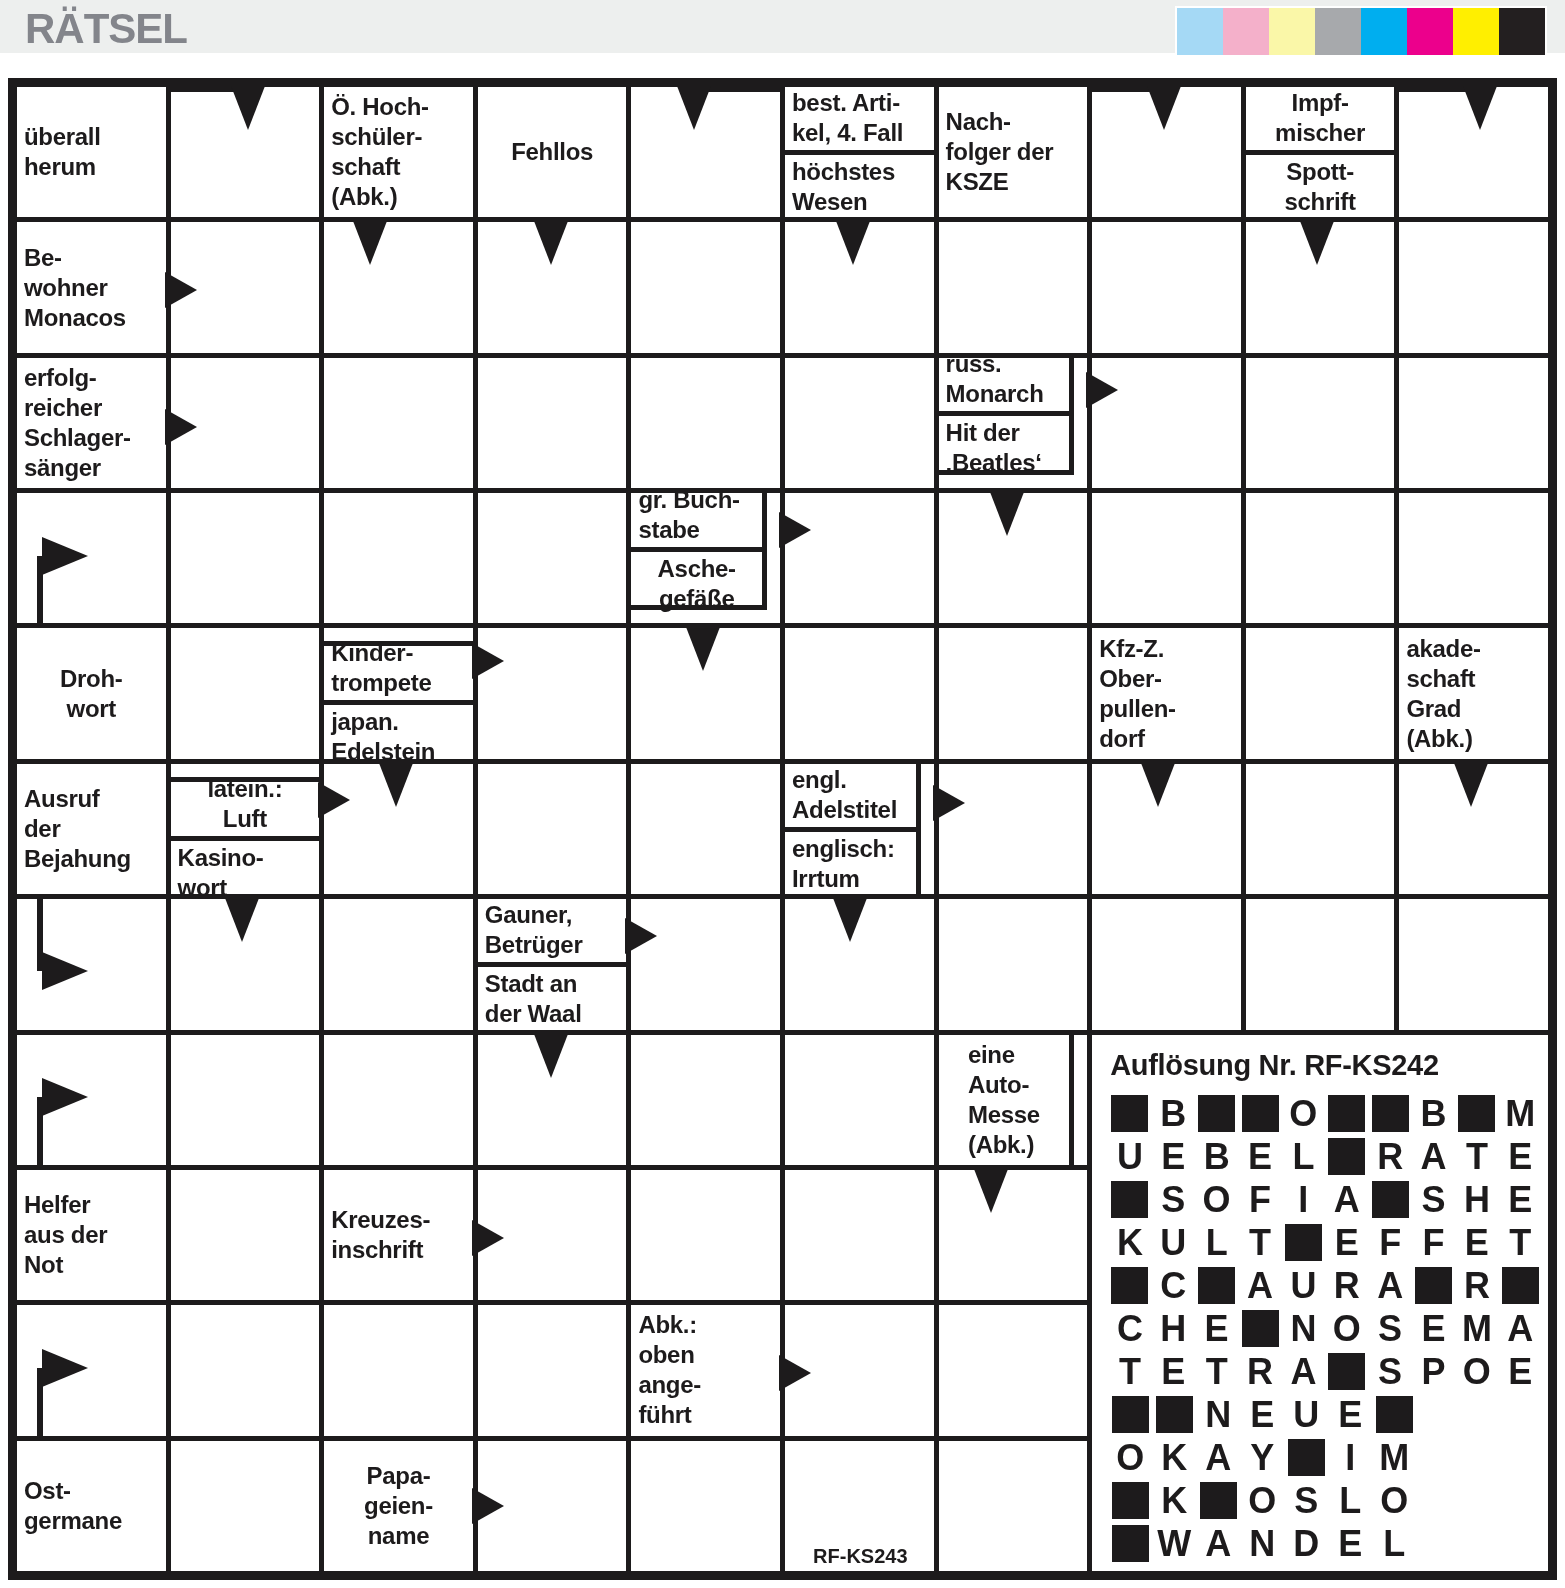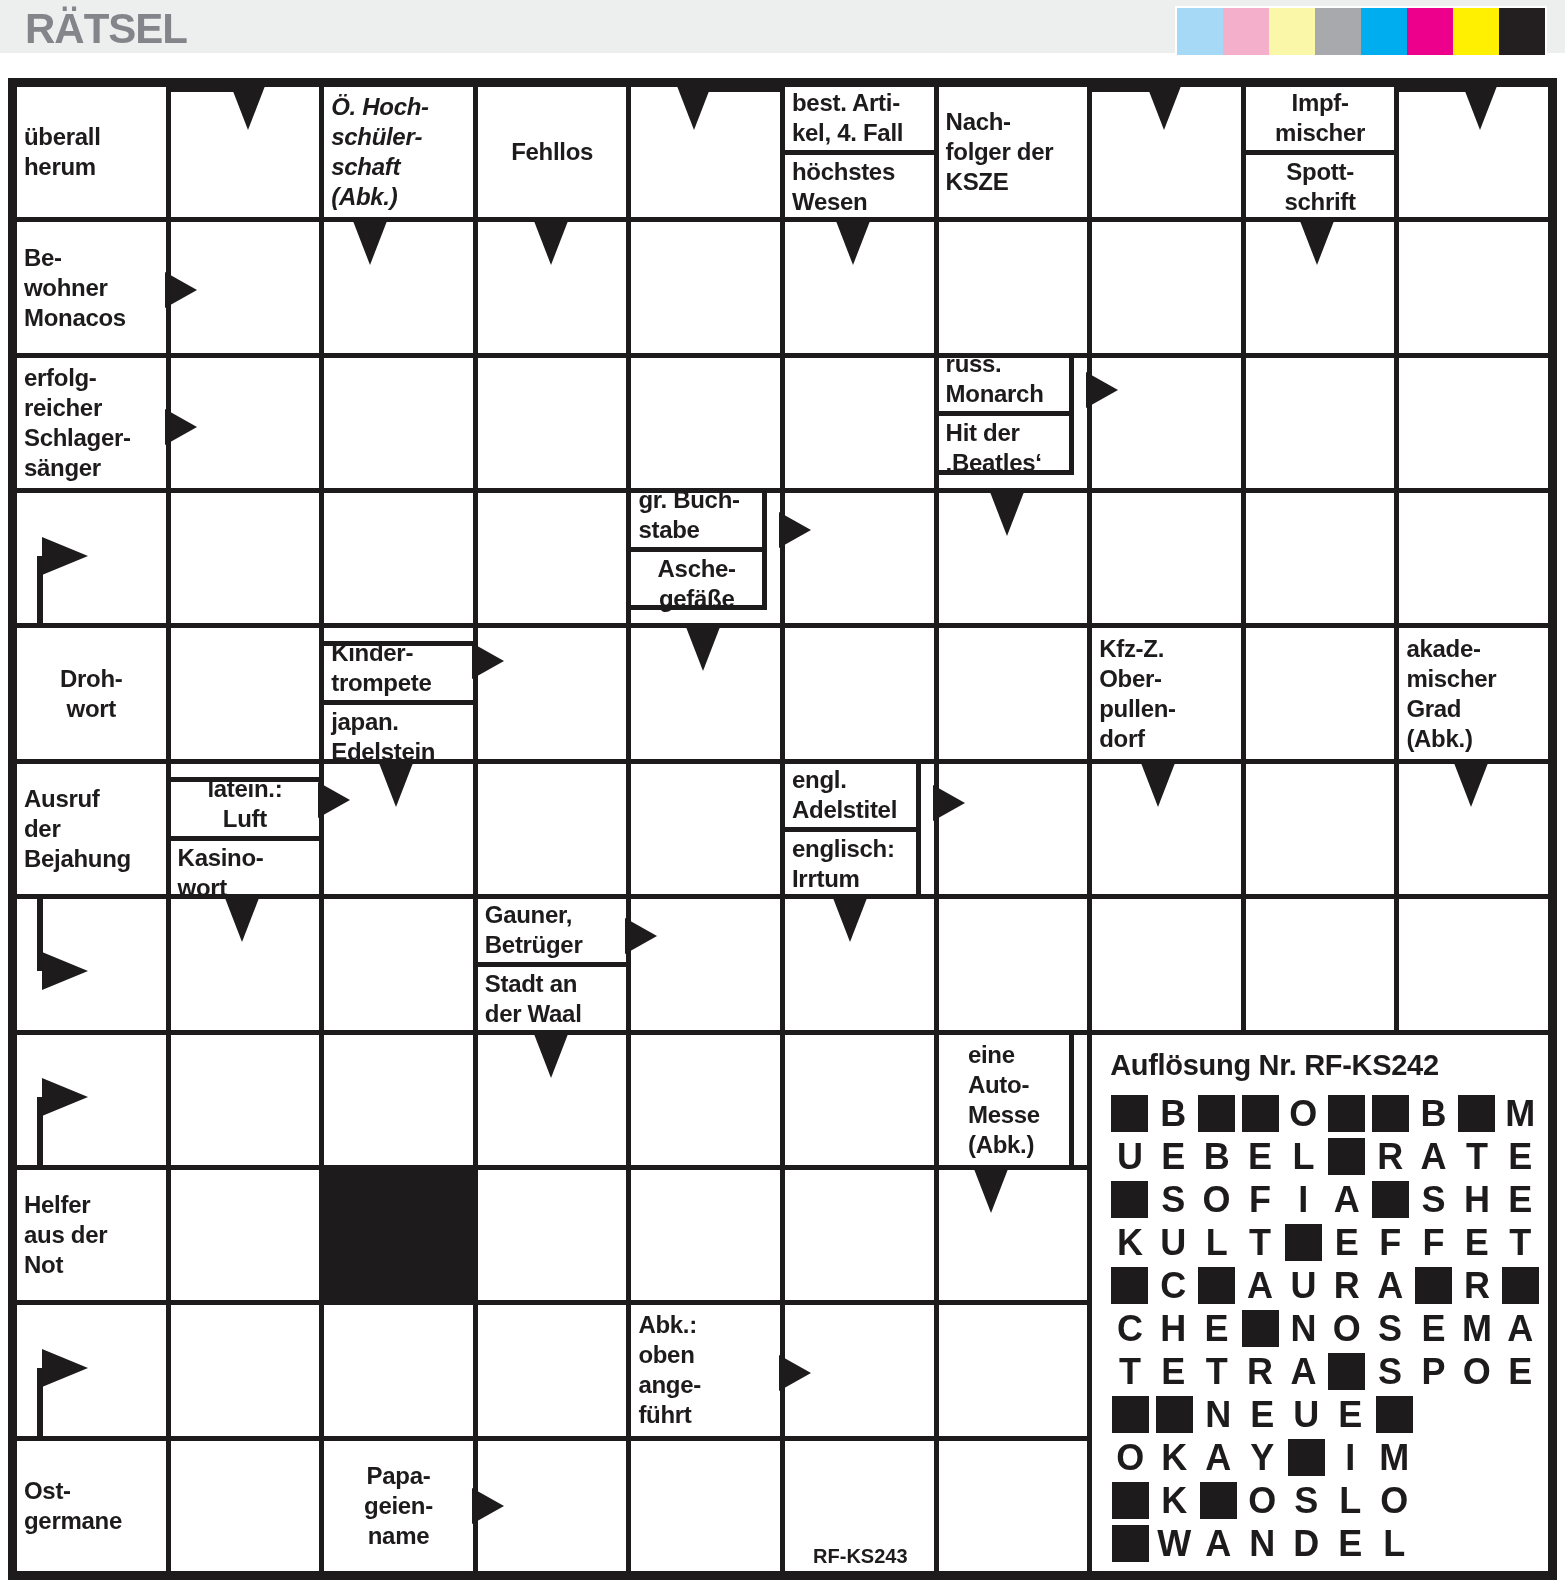--- a/index.html
+++ b/index.html
@@ -80,21 +80,21 @@
     <div class="cell" style="grid-area: 1 / 1;">
       <div class="cluebox">
         <div class="cluetext">überall
 herum</div>
       </div>
     </div>
     <div class="cell" style="grid-area: 1 / 2;">
       <div class="topline" style="left: 0px; width: 52%;"></div>
       <div class="tri-down" style="left: 52%;"></div>
     </div>
-    <div class="cell" style="grid-area: 1 / 3; font-style: italic;">
+    <div class="cell" style="grid-area: 1 / 3;">
       <div class="cluebox">
         <div class="cluetext">Ö. Hoch-
 schüler-
 schaft
 (Abk.)</div>
       </div>
     </div>
     <div class="cell" style="grid-area: 1 / 4;">
       <div class="cluebox center">
         <div class="cluetext">Fehllos</div>
@@ -256,21 +256,21 @@
         <div class="cluetext">Kfz-Z.
 Ober-
 pullen-
 dorf</div>
       </div>
     </div>
     <div class="cell" style="grid-area: 5 / 9;"></div>
     <div class="cell" style="grid-area: 5 / 10;">
       <div class="cluebox">
         <div class="cluetext">akade-
-mischer
+schaft
 Grad
 (Abk.)</div>
       </div>
     </div>
     <div class="cell" style="grid-area: 6 / 1;">
       <div class="cluebox">
         <div class="cluetext">Ausruf
 der
 Bejahung</div>
       </div>
@@ -363,20 +363,27 @@
       </div>
     </div>
     <div class="cell" style="grid-area: 9 / 1;">
       <div class="cluebox">
         <div class="cluetext">Helfer
 aus der
 Not</div>
       </div>
     </div>
     <div class="cell" style="grid-area: 9 / 2;"></div>
+    <div class="cell" style="grid-area: 9 / 3;">
+      <div class="cluebox">
+        <div class="cluetext">Kreuzes-
+inschrift</div>
+      </div>
+      <div class="tri-right" style="top: 52%;"></div>
+    </div>
     <div class="cell" style="grid-area: 9 / 4;"></div>
     <div class="cell" style="grid-area: 9 / 5;"></div>
     <div class="cell" style="grid-area: 9 / 6;"></div>
     <div class="cell" style="grid-area: 9 / 7;">
       <div class="tri-down" style="left: 35%;"></div>
     </div>
     <div class="cell" style="grid-area: 10 / 1;">
       <div class="flag-pole" style="top: 48%; bottom: -5px;"></div>
       <div class="flag-tri" style="top: calc(48% - 19px);"></div>
     </div>

